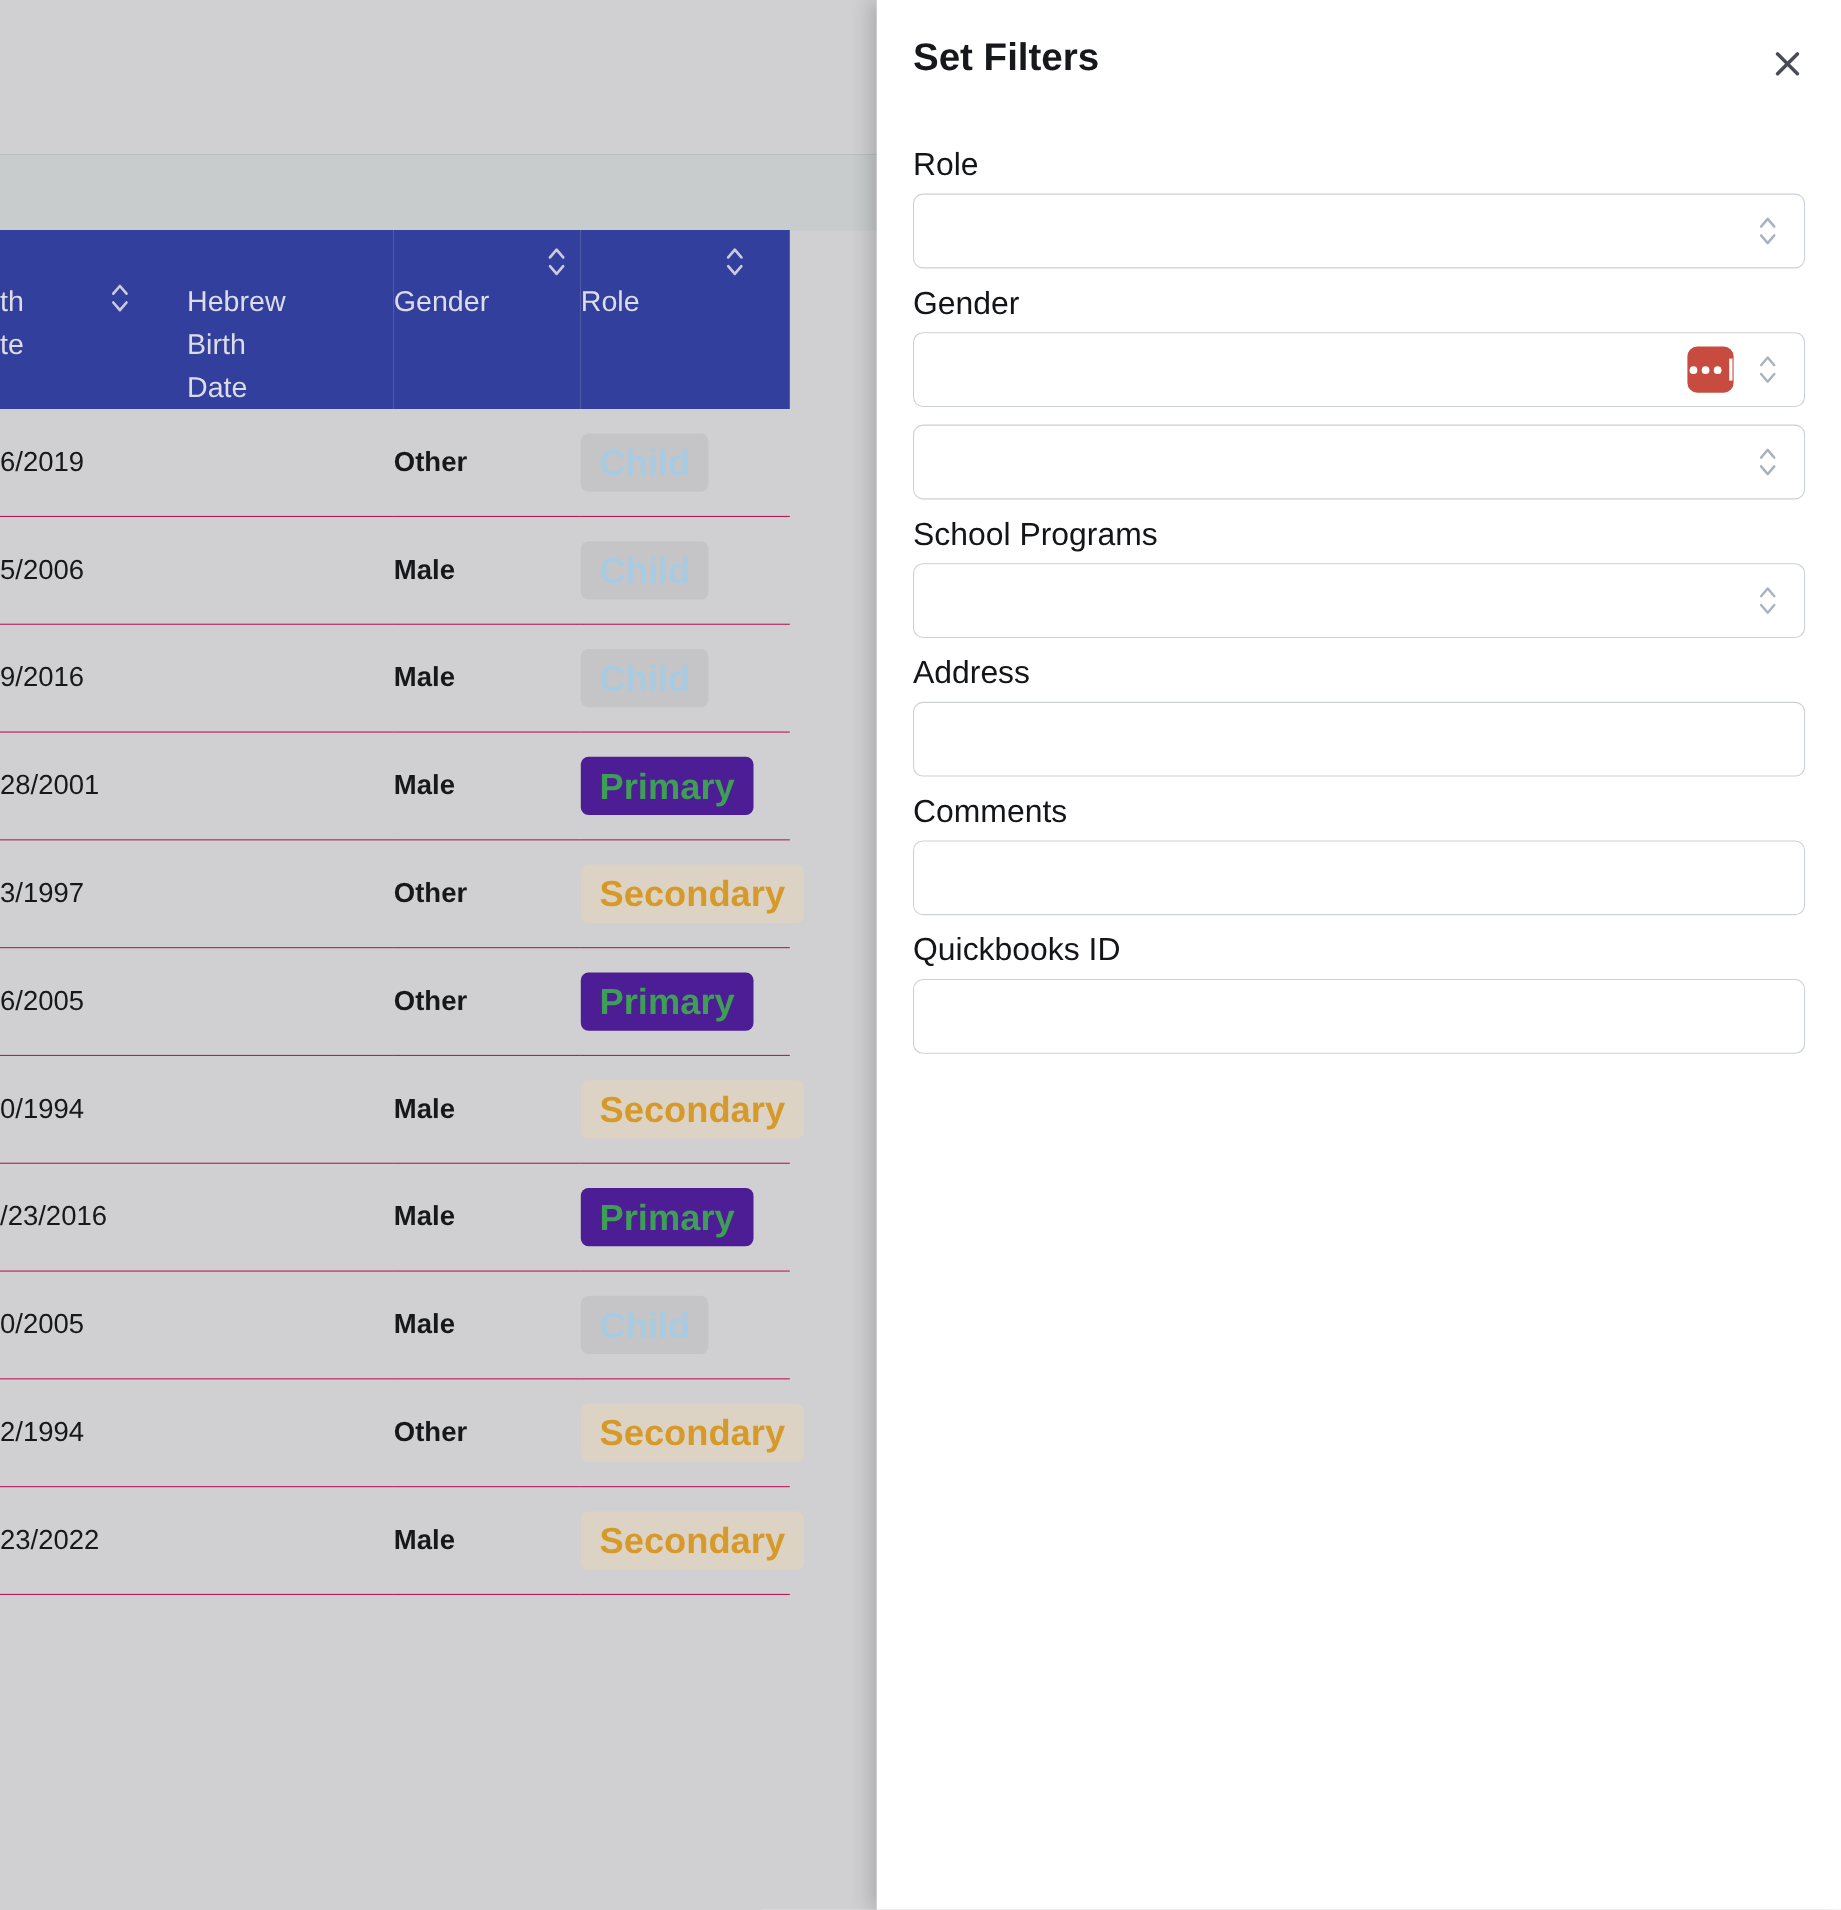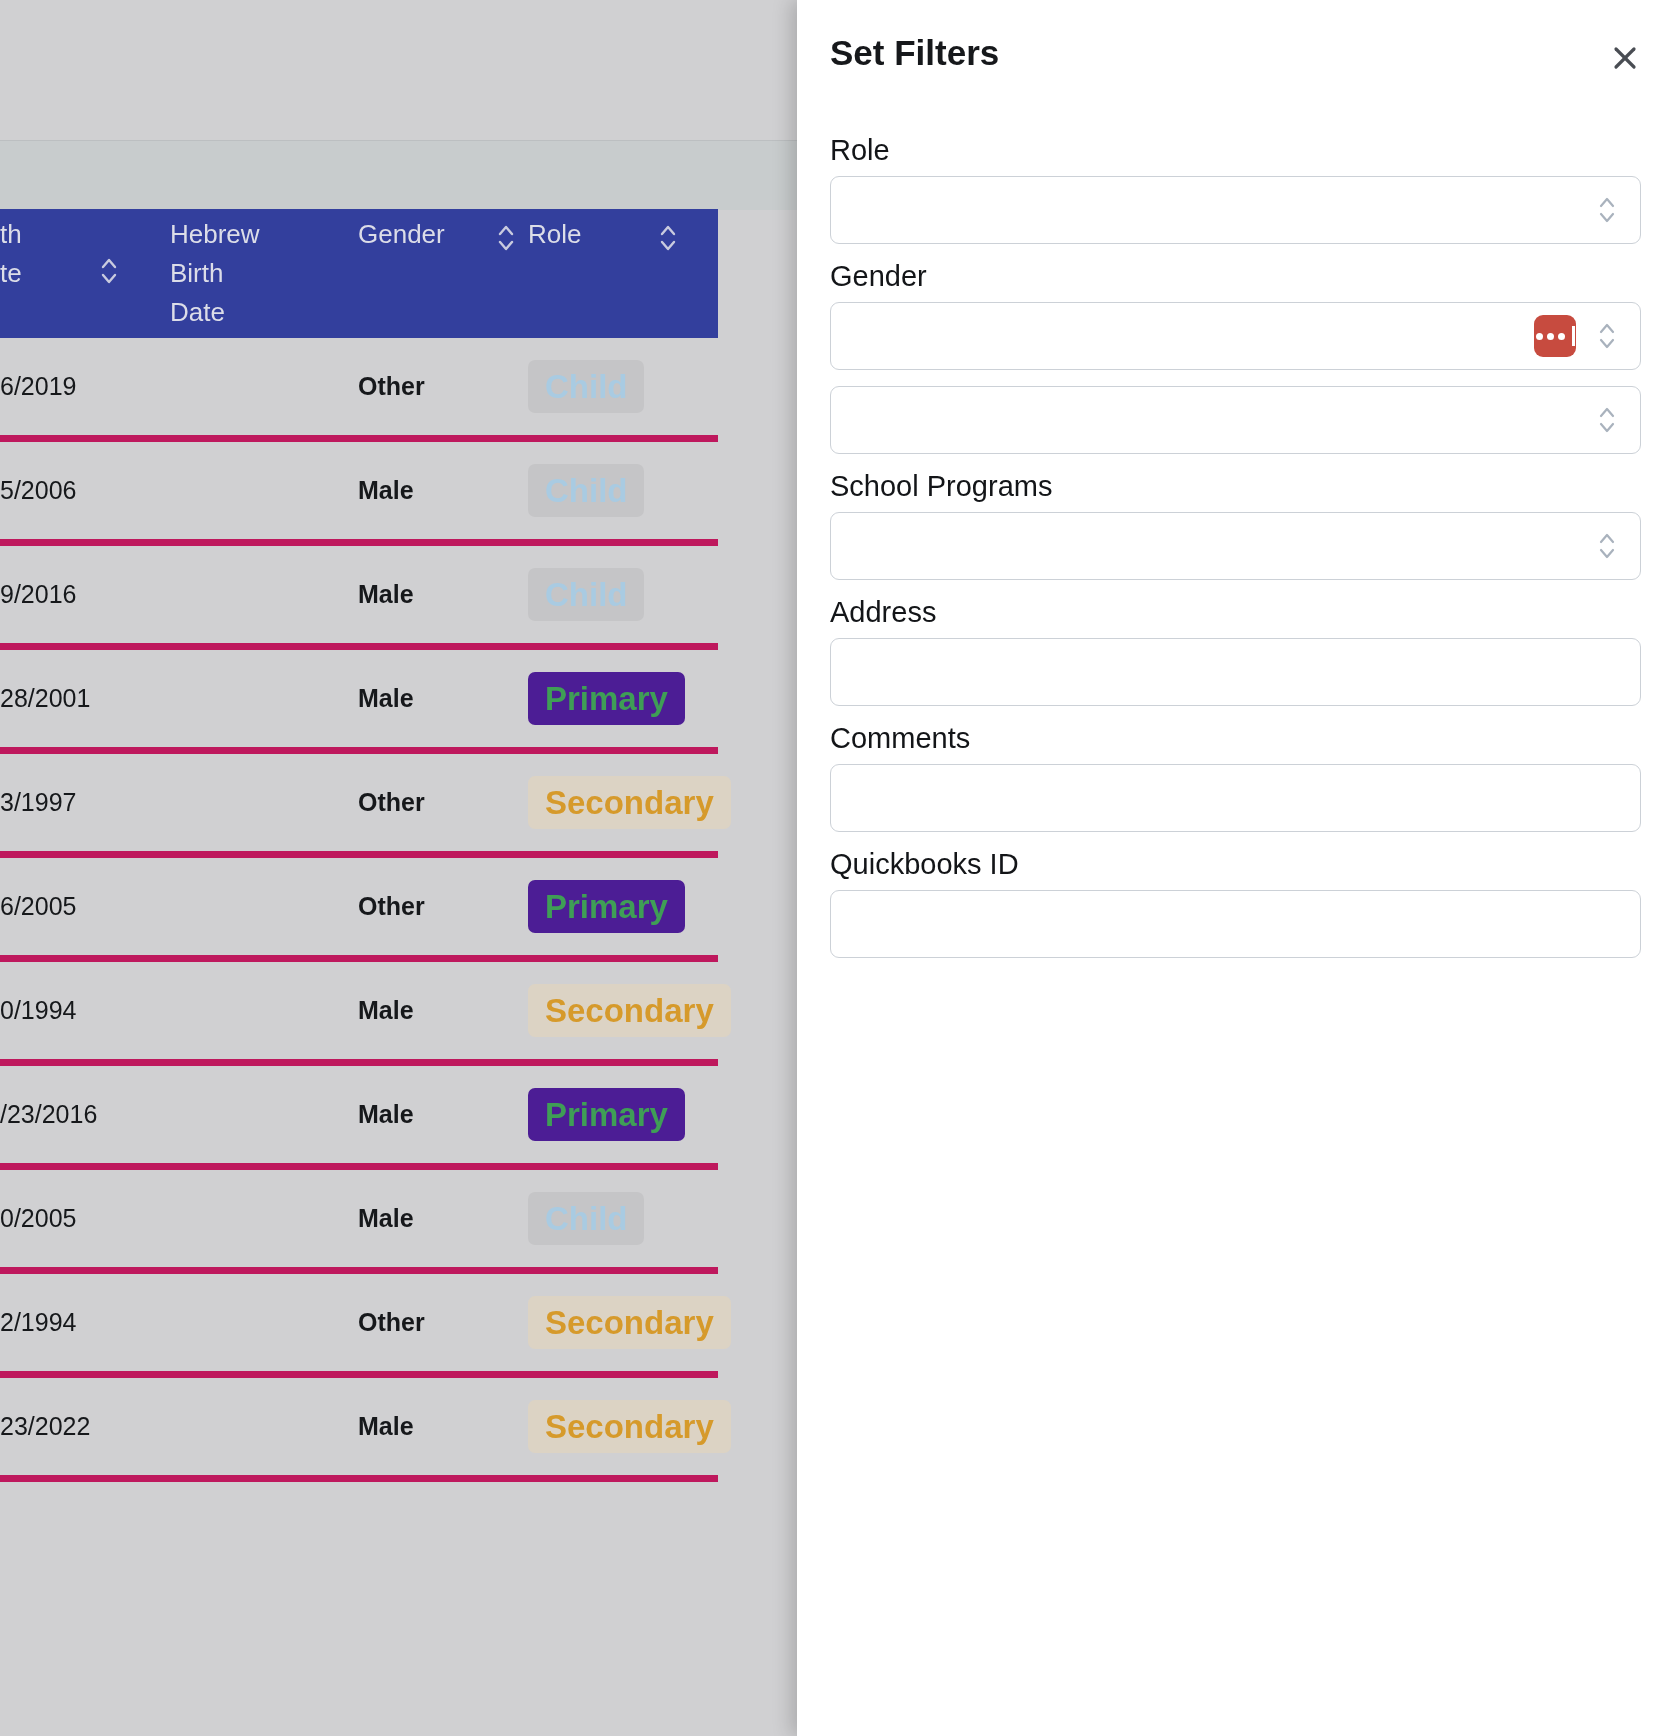--- a/index.html
+++ b/index.html
@@ -54,32 +54,33 @@
     text-align: left;
     padding: 0;
     height: 129px;
     vertical-align: top;
     position: relative;
   }
   .th-inner {
     padding-top: 6px;
     display: block;
     line-height: 39px;
+    margin-top: 40px;
   }
   .sort-icon {
     position: absolute;
     width: 20px;
     height: 34px;
     color: #c9cbdf;
   }
   .sort-icon svg { display: block; }
 
   .tbl tbody td {
     background: #d0d0d2;
-    border-bottom: 7px solid #be185d;
+    border-bottom: 1px solid #be185d;
     height: 97px;
     padding: 0 0 0 0;
     font-size: 25px;
     color: #16181b;
     vertical-align: middle;
   }
   td.c-date { padding-left: 0; white-space: nowrap; }
   td.c-hebrew { }
   td.c-gender { font-weight: bold; font-size: 24px; }
   td.c-role { }

